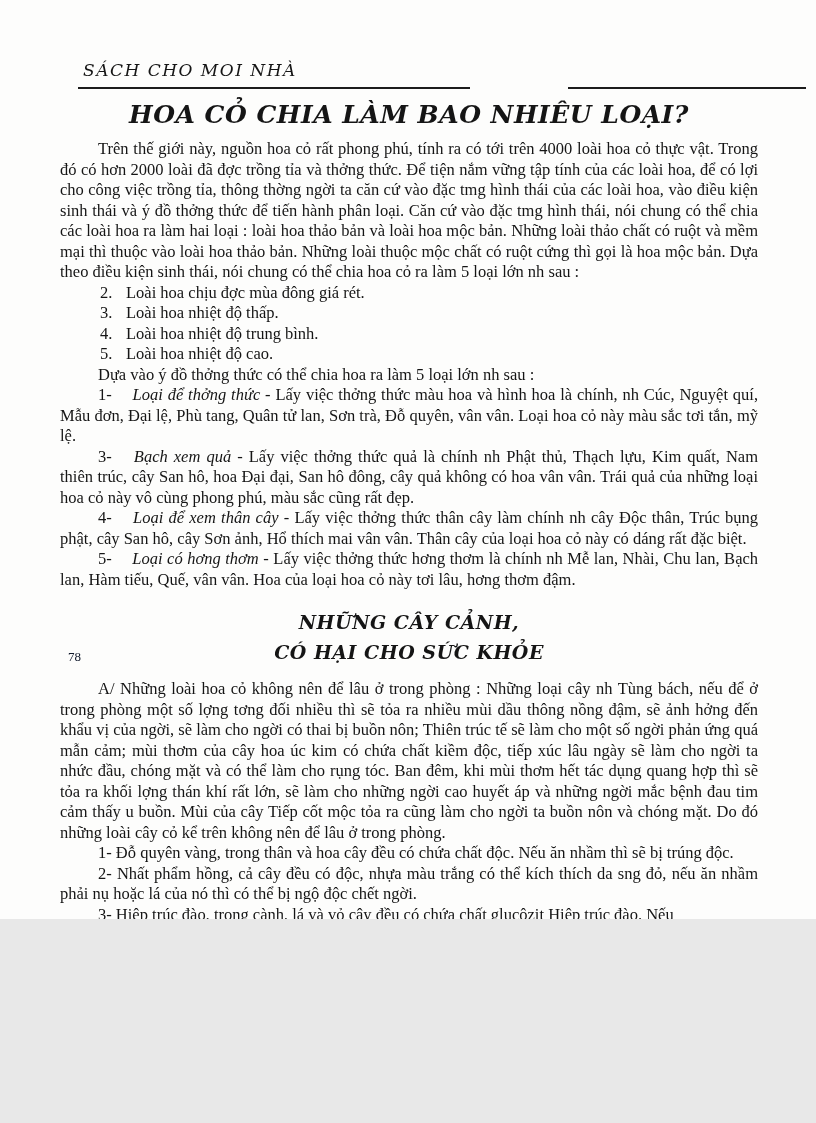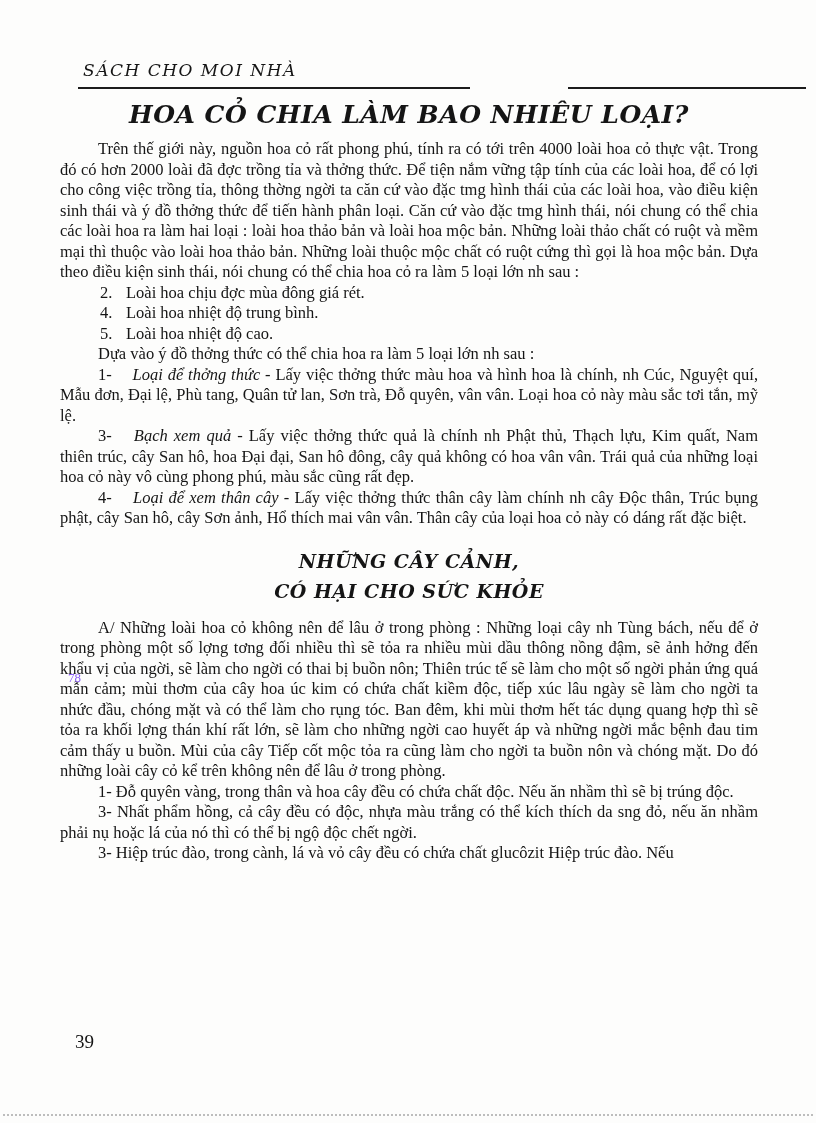--- a/index.html
+++ b/index.html
@@ -1,19 +1,19 @@
 <!DOCTYPE html>
 <html><head>
 <meta charset="utf-8">
 <style>
   html, body { margin: 0; padding: 0; background: #e8e8e8; }
   .page {
     position: relative;
     width: 816px;
-    height: 1123px;
+    height: 919px;
     margin: 0 auto;
     background: #fdfdfc;
     overflow: hidden;
     font-family: "Liberation Serif", "DejaVu Serif", serif;
     color: #151515;
   }
   .running-header {
     position: absolute;
     top: 60px;
     left: 83px;
@@ -62,22 +62,21 @@
     margin: 17px 0 12px 0;
     letter-spacing: 0.5px;
   }
   .t2line { display: block; }
 
   .artifact {
     position: absolute;
     left: 68px;
     top: 649px;
     font-size: 13px;
-    color: #8b5cf6;
-    margin-top: 21px;
+    color: #0f172a;
   }
   .page-number {
     position: absolute;
     left: 75px;
     top: 1031px;
     font-size: 19px;
   }
   .bottom-rule {
     position: absolute;
     left: 3px;
@@ -99,39 +98,41 @@
   <div class="rule rule-right"></div>
 
   <div class="content">
 
     <h1 class="title1">HOA CỎ CHIA LÀM BAO NHIÊU LOẠI?</h1>
 
     <p class="para">Trên thế giới này, nguồn hoa cỏ rất phong phú, tính ra có tới trên 4000 loài hoa cỏ thực vật. Trong đó có hơn 2000 loài đã đợc trồng tỉa và thởng thức. Để tiện nắm vững tập tính của các loài hoa, để có lợi cho công việc trồng tỉa, thông thờng ngời ta căn cứ vào đặc tmg hình thái của các loài hoa, vào điều kiện sinh thái và ý đồ thởng thức để tiến hành phân loại. Căn cứ vào đặc tmg hình thái, nói chung có thể chia các loài hoa ra làm hai loại : loài hoa thảo bản và loài hoa mộc bản. Những loài thảo chất có ruột và mềm mại thì thuộc vào loài hoa thảo bản. Những loài thuộc mộc chất có ruột cứng thì gọi là hoa mộc bản. Dựa theo điều kiện sinh thái, nói chung có thể chia hoa cỏ ra làm 5 loại lớn nh sau :</p>
 
     <div class="numlist">
       <div class="li"><span class="num">2.</span><span>Loài hoa chịu đợc mùa đông giá rét.</span></div>
+      <div class="li"><span class="num">3.</span><span>Loài hoa nhiệt độ thấp.</span></div>
       <div class="li"><span class="num">4.</span><span>Loài hoa nhiệt độ trung bình.</span></div>
       <div class="li"><span class="num">5.</span><span>Loài hoa nhiệt độ cao.</span></div>
     </div>
 
     <p class="para">Dựa vào ý đồ thởng thức có thể chia hoa ra làm 5 loại lớn nh sau :</p>
 
     <p class="para"><span class="tnum">1-</span> <i class="tname">Loại để thởng thức</i> <span>- Lấy việc thởng thức màu hoa và hình hoa là chính, nh Cúc, Nguyệt quí, Mẫu đơn, Đại lệ, Phù tang, Quân tử lan, Sơn trà, Đỗ quyên, vân vân. Loại hoa cỏ này màu sắc tơi tắn, mỹ lệ.</span></p>
     <p class="para"><span class="tnum">3-</span> <i class="tname">Bạch xem quả</i> <span>- Lấy việc thởng thức quả là chính nh Phật thủ, Thạch lựu, Kim quất, Nam thiên trúc, cây San hô, hoa Đại đại, San hô đông, cây quả không có hoa vân vân. Trái quả của những loại hoa cỏ này vô cùng phong phú, màu sắc cũng rất đẹp.</span></p>
     <p class="para"><span class="tnum">4-</span> <i class="tname">Loại để xem thân cây</i> <span>- Lấy việc thởng thức thân cây làm chính nh cây Độc thân, Trúc bụng phật, cây San hô, cây Sơn ảnh, Hổ thích mai vân vân. Thân cây của loại hoa cỏ này có dáng rất đặc biệt.</span></p>
+    <p class="para"><span class="tnum">5-</span> <i class="tname">Loại có hơng thơm</i> <span>- Lấy việc thởng thức hơng thơm là chính nh Mễ lan, Nhài, Chu lan, Bạch lan, Hàm tiếu, Quế, vân vân. Hoa của loại hoa cỏ này tơi lâu, hơng thơm đậm.</span></p>
 
     <h2 class="title2">
       <span class="t2line">NHỮNG CÂY CẢNH,</span>
       <span class="t2line">CÓ HẠI CHO SỨC KHỎE</span>
     </h2>
 
     <p class="para">A/ Những loài hoa cỏ không nên để lâu ở trong phòng : Những loại cây nh Tùng bách, nếu để ở trong phòng một số lợng tơng đối nhiều thì sẽ tỏa ra nhiều mùi dầu thông nồng đậm, sẽ ảnh hởng đến khẩu vị của ngời, sẽ làm cho ngời có thai bị buồn nôn; Thiên trúc tế sẽ làm cho một số ngời phản ứng quá mẫn cảm; mùi thơm của cây hoa úc kim có chứa chất kiềm độc, tiếp xúc lâu ngày sẽ làm cho ngời ta nhức đầu, chóng mặt và có thể làm cho rụng tóc. Ban đêm, khi mùi thơm hết tác dụng quang hợp thì sẽ tỏa ra khối lợng thán khí rất lớn, sẽ làm cho những ngời cao huyết áp và những ngời mắc bệnh đau tim cảm thấy u buồn. Mùi của cây Tiếp cốt mộc tỏa ra cũng làm cho ngời ta buồn nôn và chóng mặt. Do đó những loài cây cỏ kể trên không nên để lâu ở trong phòng.</p>
 
     <p class="para">1- Đỗ quyên vàng, trong thân và hoa cây đều có chứa chất độc. Nếu ăn nhầm thì sẽ bị trúng độc.</p>
-    <p class="para">3- Nhất phẩm hồng, cả cây đều có độc, nhựa màu trắng có thể kích thích da sng đỏ, nếu ăn nhầm phải nụ hoặc lá của nó thì có thể bị ngộ độc chết ngời.</p>
+    <p class="para">2- Nhất phẩm hồng, cả cây đều có độc, nhựa màu trắng có thể kích thích da sng đỏ, nếu ăn nhầm phải nụ hoặc lá của nó thì có thể bị ngộ độc chết ngời.</p>
     <p class="para">3- Hiệp trúc đào, trong cành, lá và vỏ cây đều có chứa chất glucôzit Hiệp trúc đào. Nếu</p>
 
   </div>
 
   <div class="artifact">78</div>
   <div class="page-number">39</div>
   <div class="bottom-rule"></div>
 
 </div>
 

